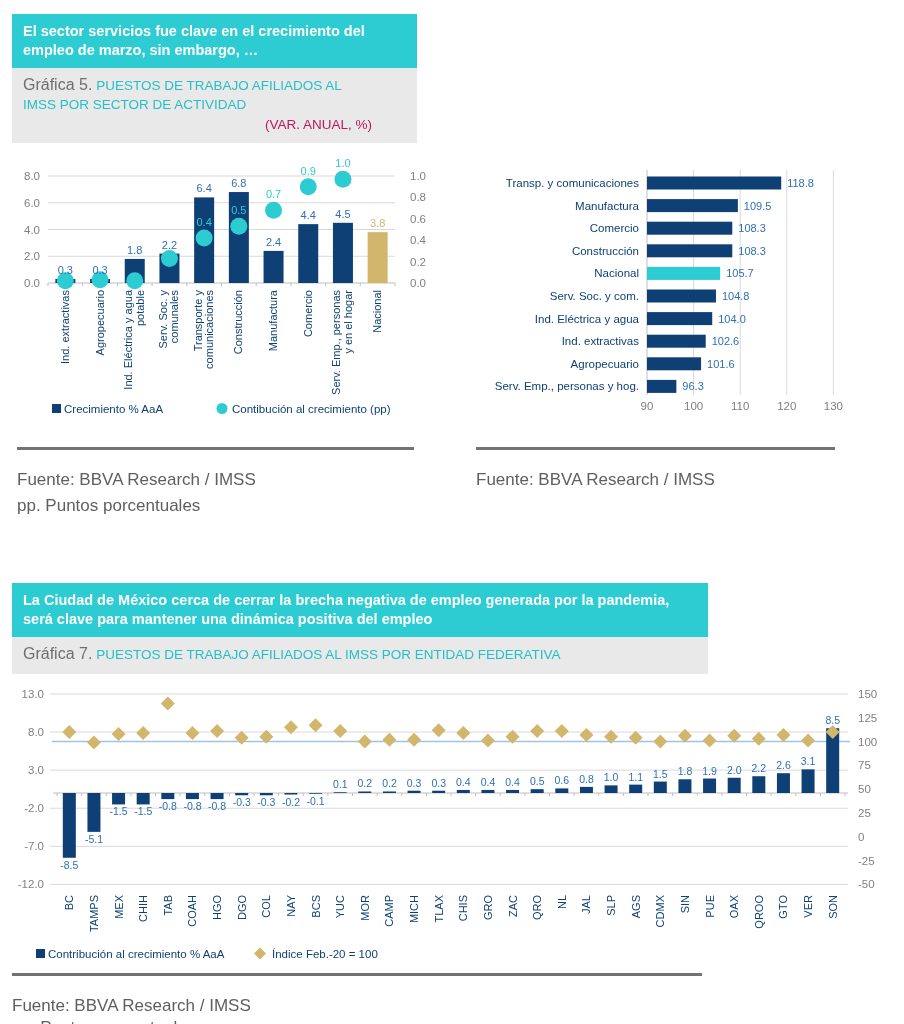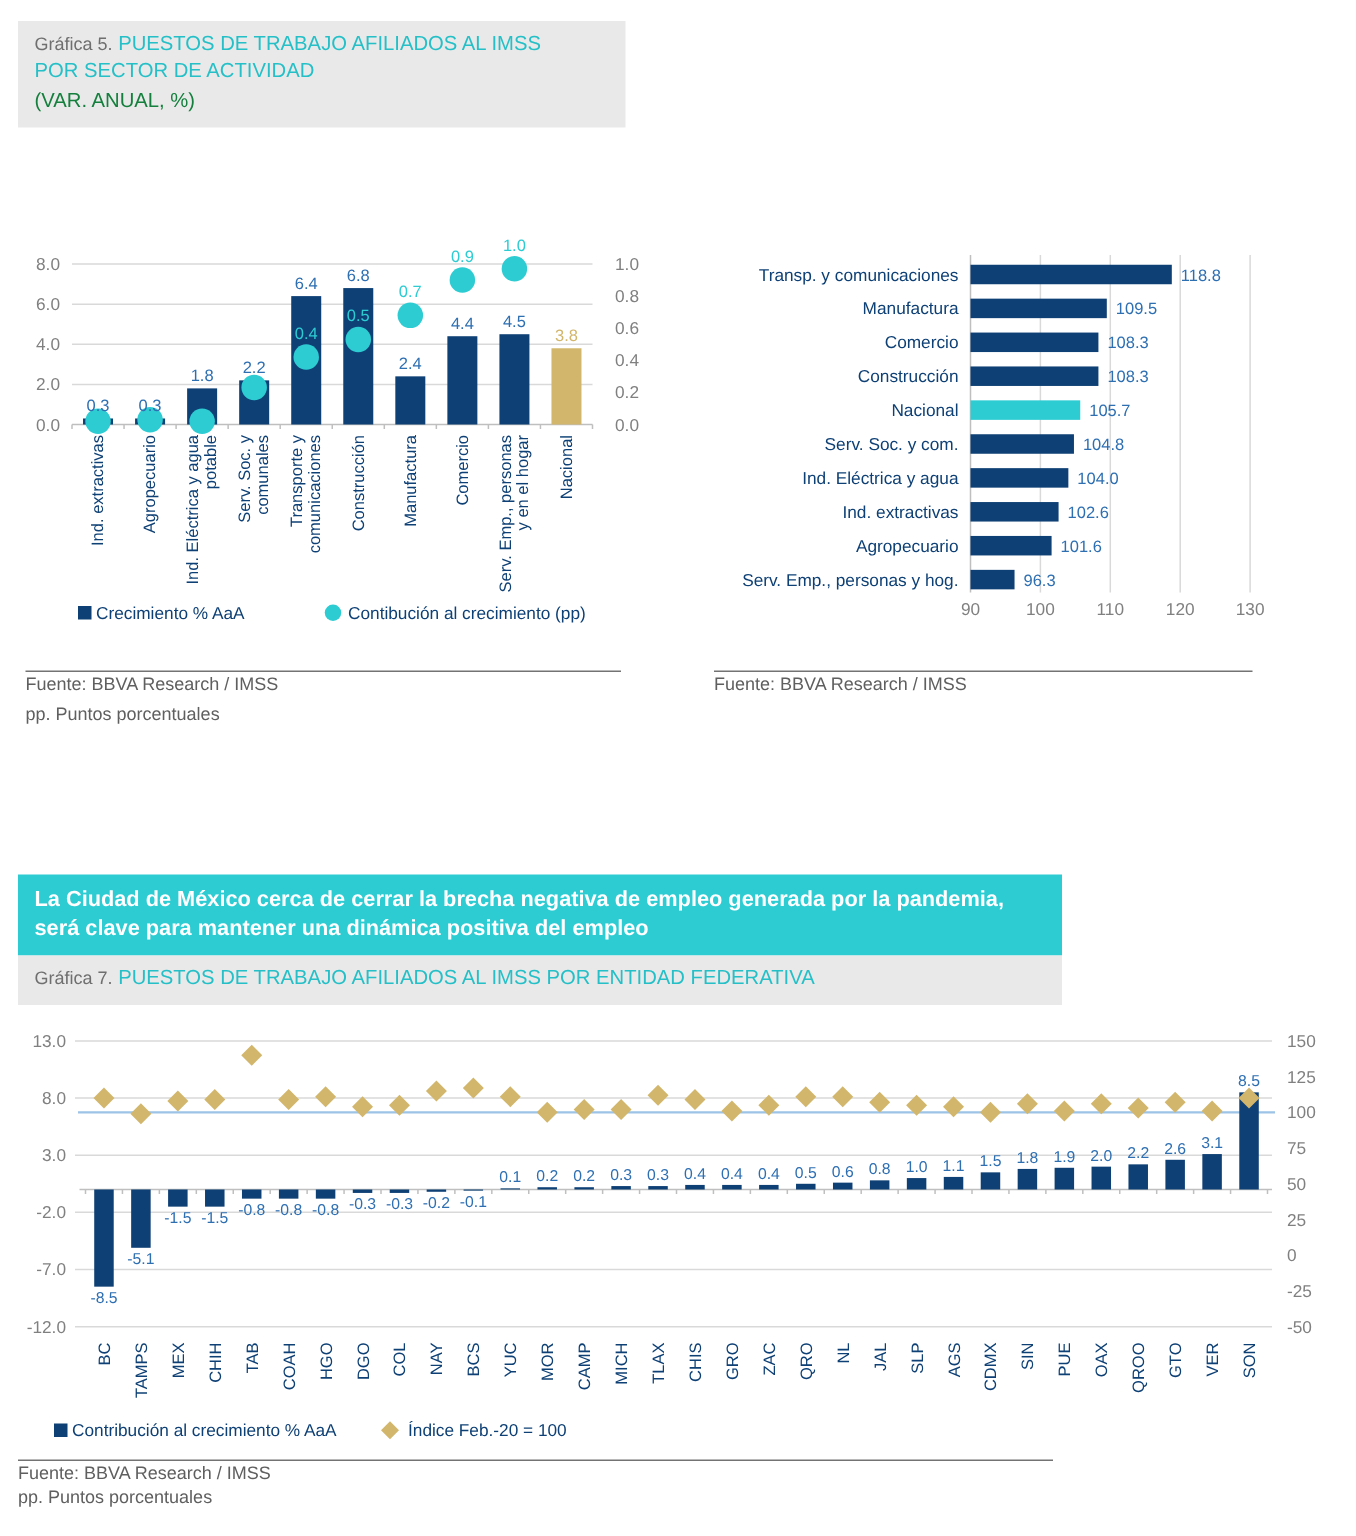--- a/index.html
+++ b/index.html
@@ -3,35 +3,36 @@
 <meta charset="utf-8">
 <style>
   html,body{margin:0;padding:0;background:#fff;}
   .page{position:relative;width:904px;height:1024px;background:#ffffff;
         font-family:"Liberation Sans",sans-serif;overflow:hidden;}
   .panel{position:absolute;}
   .banner{background:#2dccd3;color:#ffffff;font-weight:bold;font-size:14.5px;
           line-height:1.32;padding:8px 11px;}
   .caption{background:#e9e9e9;font-size:13.5px;line-height:1.34;padding:6px 45px 9px 11px;}
   .caption.wide{padding-right:12px;}
-  .cap-label{color:#6f6f6f;font-size:12px;}
+  .cap-label{color:#6f6f6f;font-size:16px;}
   .cap-main{color:#25c0c7;font-weight:normal;}
-  .cap-sub{color:#15803d;margin-top:2px;}
-  .source{position:absolute;border-top:1px solid #737373;color:#5f5f5f;
-          font-size:12px;padding-top:1px;}
+  .cap-sub{color:#be185d;margin-top:2px;text-align:right;}
+  .source{position:absolute;border-top:3px solid #737373;color:#5f5f5f;
+          font-size:17px;padding-top:20px;}
   .source div{margin-bottom:6px;}
   svg{position:absolute;}
   svg text{font-family:"Liberation Sans",sans-serif;}
 </style>
 </head>
 <body>
 
 <div class="page">
 
   <div class="panel" style="left:12px;top:14px;width:405px;">
+    <div class="banner">El sector servicios fue clave en el crecimiento del empleo de marzo, sin embargo, …</div>
     <div class="caption">
       <span class="cap-label">Gráfica 5.</span>
       <span class="cap-main">PUESTOS DE TRABAJO AFILIADOS AL IMSS POR SECTOR DE ACTIVIDAD</span>
       <div class="cap-sub">(VAR. ANUAL, %)</div>
     </div>
   </div>
 
 
   <svg id="svg-g5" viewBox="0 0 452 300" style="left:0;top:158px;" width="452" height="300">
       <g>

